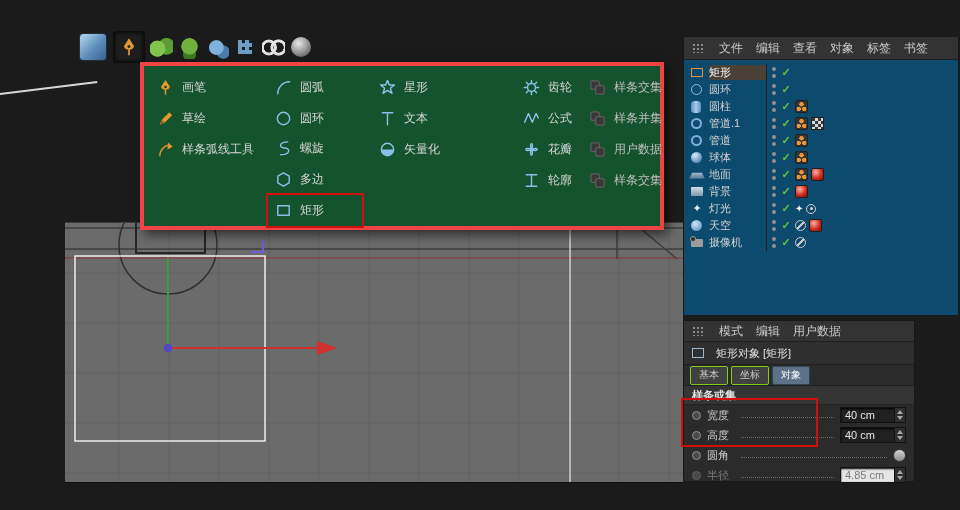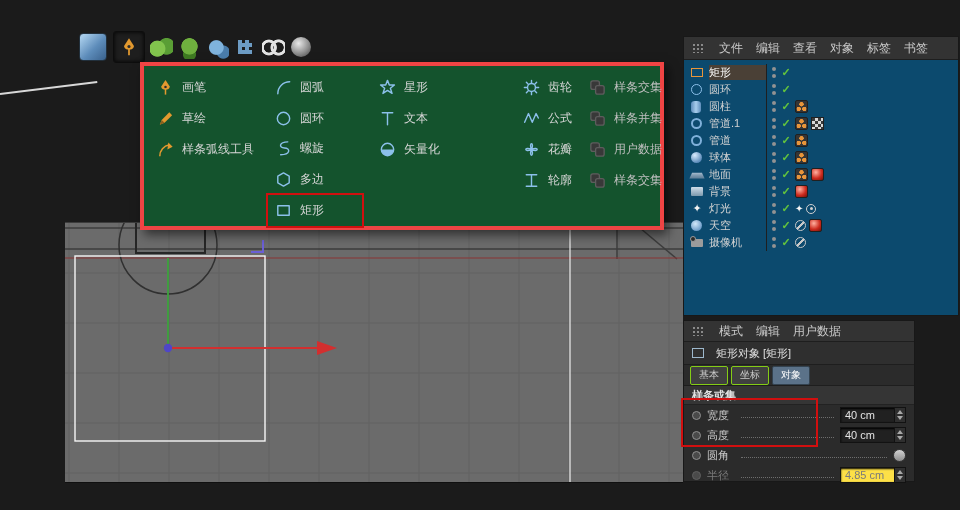--- a/index.html
+++ b/index.html
@@ -88,21 +88,21 @@
   .p-label{color:#cccccc;width:32px;flex:none;white-space:nowrap}
   .leader{flex:1;border-bottom:1px dotted #6e6e6e;height:8px;margin:0 6px 4px 2px}
   .spin-field{width:66px;height:16px;background:#212121;border:1px solid #121212;box-shadow:inset 0 1px 2px #000;display:flex;align-items:stretch;flex:none;box-sizing:border-box}
   .spin-val{flex:1;padding-left:4px;font-size:11px;color:#e2e2e2;line-height:14px;white-space:nowrap}
   .spin-arrows{width:10px;display:flex;flex-direction:column;align-items:center;justify-content:center;gap:2px;border-left:1px solid #121212;background:#2f2f2f}
   .arr-up{width:0;height:0;border-left:3px solid transparent;border-right:3px solid transparent;border-bottom:4px solid #a8a8a8}
   .arr-dn{width:0;height:0;border-left:3px solid transparent;border-right:3px solid transparent;border-top:4px solid #a8a8a8}
   .p-check{width:13px;height:13px;border-radius:7px;background:linear-gradient(180deg,#d2d2d2,#8d8d8d);border:1px solid #3a3a3a;flex:none;box-sizing:border-box}
   .prop-row.disabled .p-label,.prop-row.disabled .spin-val{color:#7a7a7a}
   .prop-row.disabled .p-bullet{border-color:#5f5f5f}
-  .prop-row.disabled .spin-field{background:#fde047}
+  .prop-row.disabled .spin-field{background:#e5e5e5}
 
   .annotation{position:absolute;border:2px solid #d10f0f;z-index:20;pointer-events:none}
   #anno-wh{left:681px;top:398px;width:133px;height:45px}
 </style>
 </head>
 <body>
 
 <div id="topline"></div>
 
 <div id="viewport">

